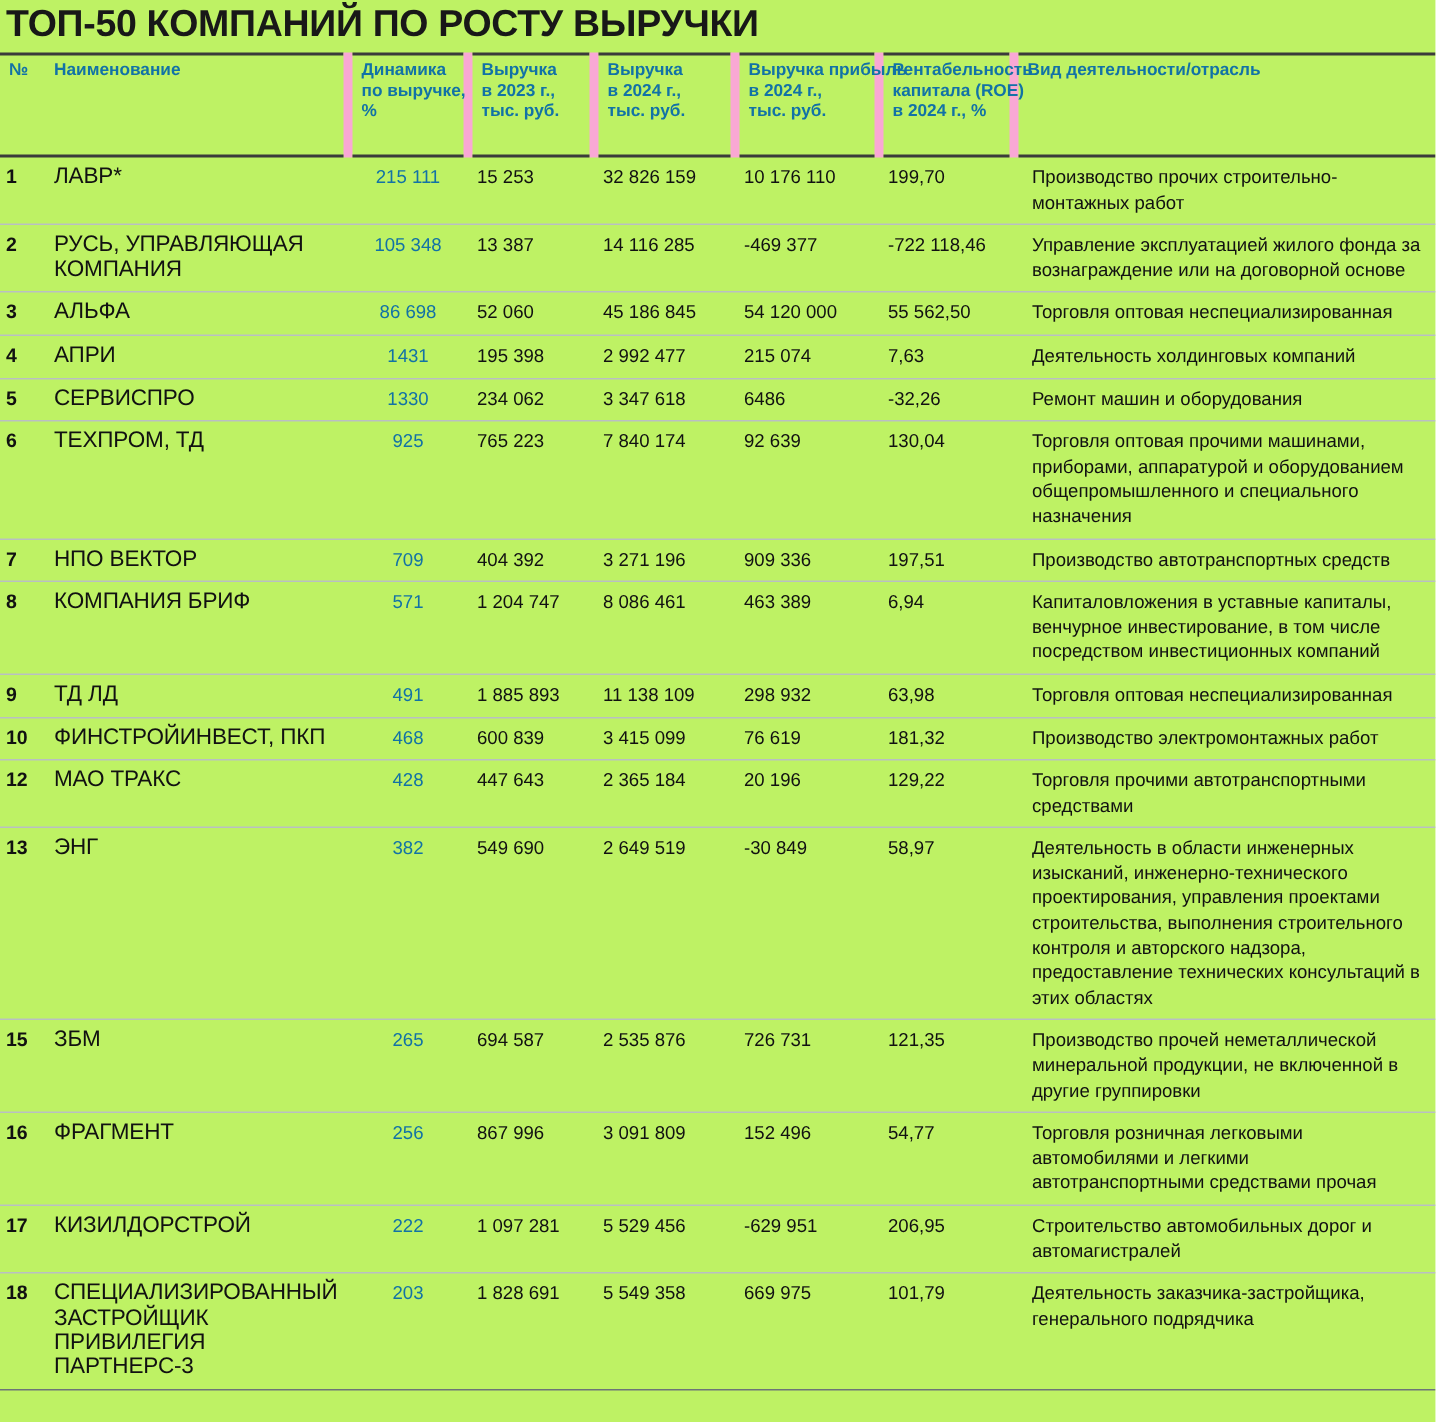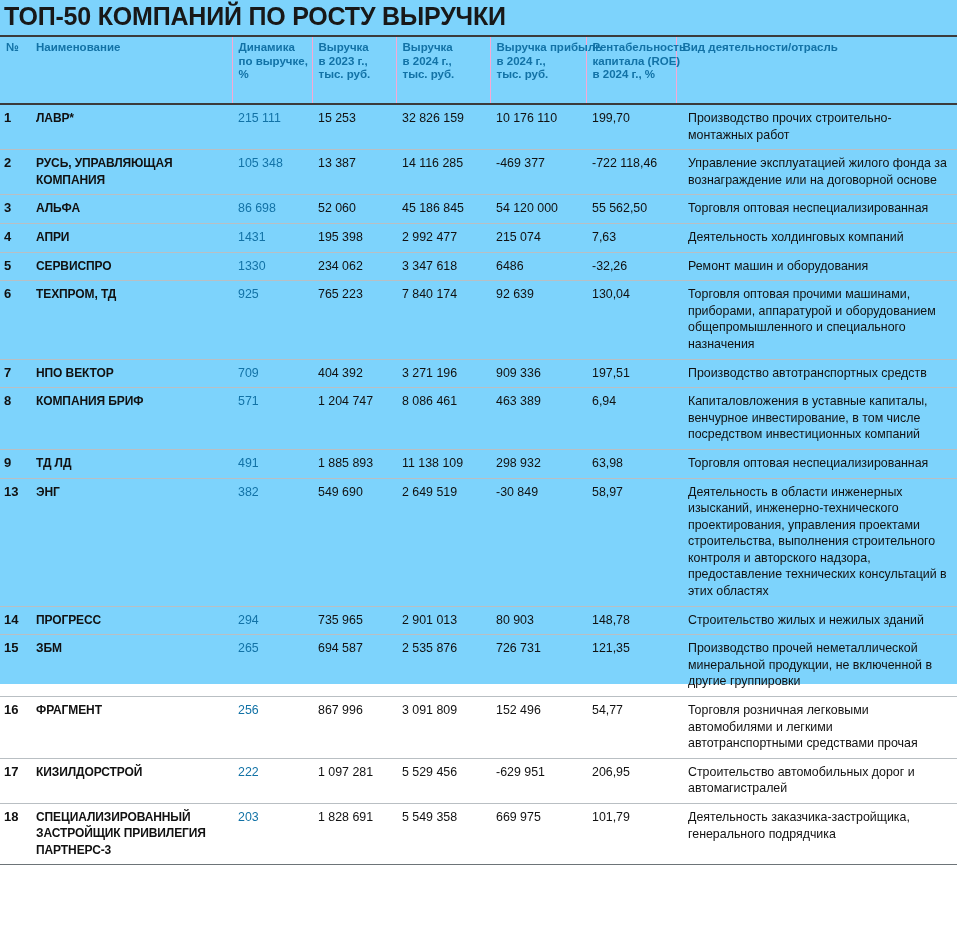--- a/index.html
+++ b/index.html
@@ -10,25 +10,25 @@
   }
   body {
     width: 957px;
     height: 948px;
     font-family: "Liberation Sans", sans-serif;
     color: #111111;
     overflow: hidden;
   }
   .page {
     width: 957px;
-    height: 684px;
+    height: 948px;
     position: relative;
     box-sizing: border-box;
     padding: 0;
-    background: #7dd3fc;
+    background: #bef264;
   }
 
   
   .title {
     font-size: 25px;
     font-weight: bold;
     letter-spacing: -0.2px;
     color: #181818;
     padding: 3px 0 6px 4px;
     line-height: 26px;
@@ -50,21 +50,21 @@
     line-height: 13.6px;
     text-align: left;
     vertical-align: top;
     padding: 4px 6px 5px 6px;
     border-top: 2.5px solid #3b3b3b;
     border-bottom: 2.5px solid #3b3b3b;
     box-sizing: border-box;
     height: 68px;
   }
   thead th.sep {
-    border-left: 1px solid #f9a8d4;
+    border-left: 6px solid #f9a8d4;
   }
   thead th .hline { display: block; white-space: nowrap; }
 
   
   tbody td {
     font-size: 12.4px;
     line-height: 16.4px;
     vertical-align: top;
     padding: 5px 6px 6px 6px;
     border-bottom: 1px solid #b9bfc3;
@@ -74,28 +74,28 @@
   tbody tr:last-child td { border-bottom: 1.6px solid #6d7478; }
 
   td.rank {
     font-weight: bold;
     font-size: 13px;
     text-align: left;
     padding-left: 4px;
     padding-right: 2px;
   }
   td.name {
-    font-weight: bold;
-    font-size: 12px;
+    font-weight: normal;
+    font-size: 15px;
     line-height: 16.4px;
     letter-spacing: -0.1px;
   }
   td.dyn {
     color: #1272a6;
-    text-align: left;
+    text-align: center;
     white-space: nowrap;
   }
   td.num {
     text-align: left;
     white-space: nowrap;
   }
   td.desc {
     padding-left: 12px;
     padding-right: 8px;
     line-height: 16.6px;
@@ -252,40 +252,50 @@
           <td class="rank">9</td>
           <td class="name">ТД ЛД</td>
           <td class="dyn">491</td>
           <td class="num">1 885 893</td>
           <td class="num">11 138 109</td>
           <td class="num">298 932</td>
           <td class="num">63,98</td>
           <td class="desc">Торговля оптовая неспециализированная</td>
         </tr>
         <tr>
+          <td class="rank">10</td>
+          <td class="name">ФИНСТРОЙИНВЕСТ, ПКП</td>
+          <td class="dyn">468</td>
+          <td class="num">600 839</td>
+          <td class="num">3 415 099</td>
+          <td class="num">76 619</td>
+          <td class="num">181,32</td>
+          <td class="desc">Производство электромонтажных работ</td>
+        </tr>
+        <tr>
+          <td class="rank">12</td>
+          <td class="name">МАО ТРАКС</td>
+          <td class="dyn">428</td>
+          <td class="num">447 643</td>
+          <td class="num">2 365 184</td>
+          <td class="num">20 196</td>
+          <td class="num">129,22</td>
+          <td class="desc">Торговля прочими автотранспортными средствами</td>
+        </tr>
+        <tr>
           <td class="rank">13</td>
           <td class="name">ЭНГ</td>
           <td class="dyn">382</td>
           <td class="num">549 690</td>
           <td class="num">2 649 519</td>
           <td class="num">-30 849</td>
           <td class="num">58,97</td>
           <td class="desc">Деятельность в области инженерных изысканий, инженерно-технического проектирования, управления проектами строительства, выполнения строительного контроля и авторского надзора, предоставление технических консультаций в этих областях</td>
         </tr>
         <tr>
-          <td class="rank">14</td>
-          <td class="name">ПРОГРЕСС</td>
-          <td class="dyn">294</td>
-          <td class="num">735 965</td>
-          <td class="num">2 901 013</td>
-          <td class="num">80 903</td>
-          <td class="num">148,78</td>
-          <td class="desc">Строительство жилых и нежилых зданий</td>
-        </tr>
-        <tr>
           <td class="rank">15</td>
           <td class="name">ЗБМ</td>
           <td class="dyn">265</td>
           <td class="num">694 587</td>
           <td class="num">2 535 876</td>
           <td class="num">726 731</td>
           <td class="num">121,35</td>
           <td class="desc">Производство прочей неметаллической минеральной продукции, не включенной в другие группировки</td>
         </tr>
         <tr>

